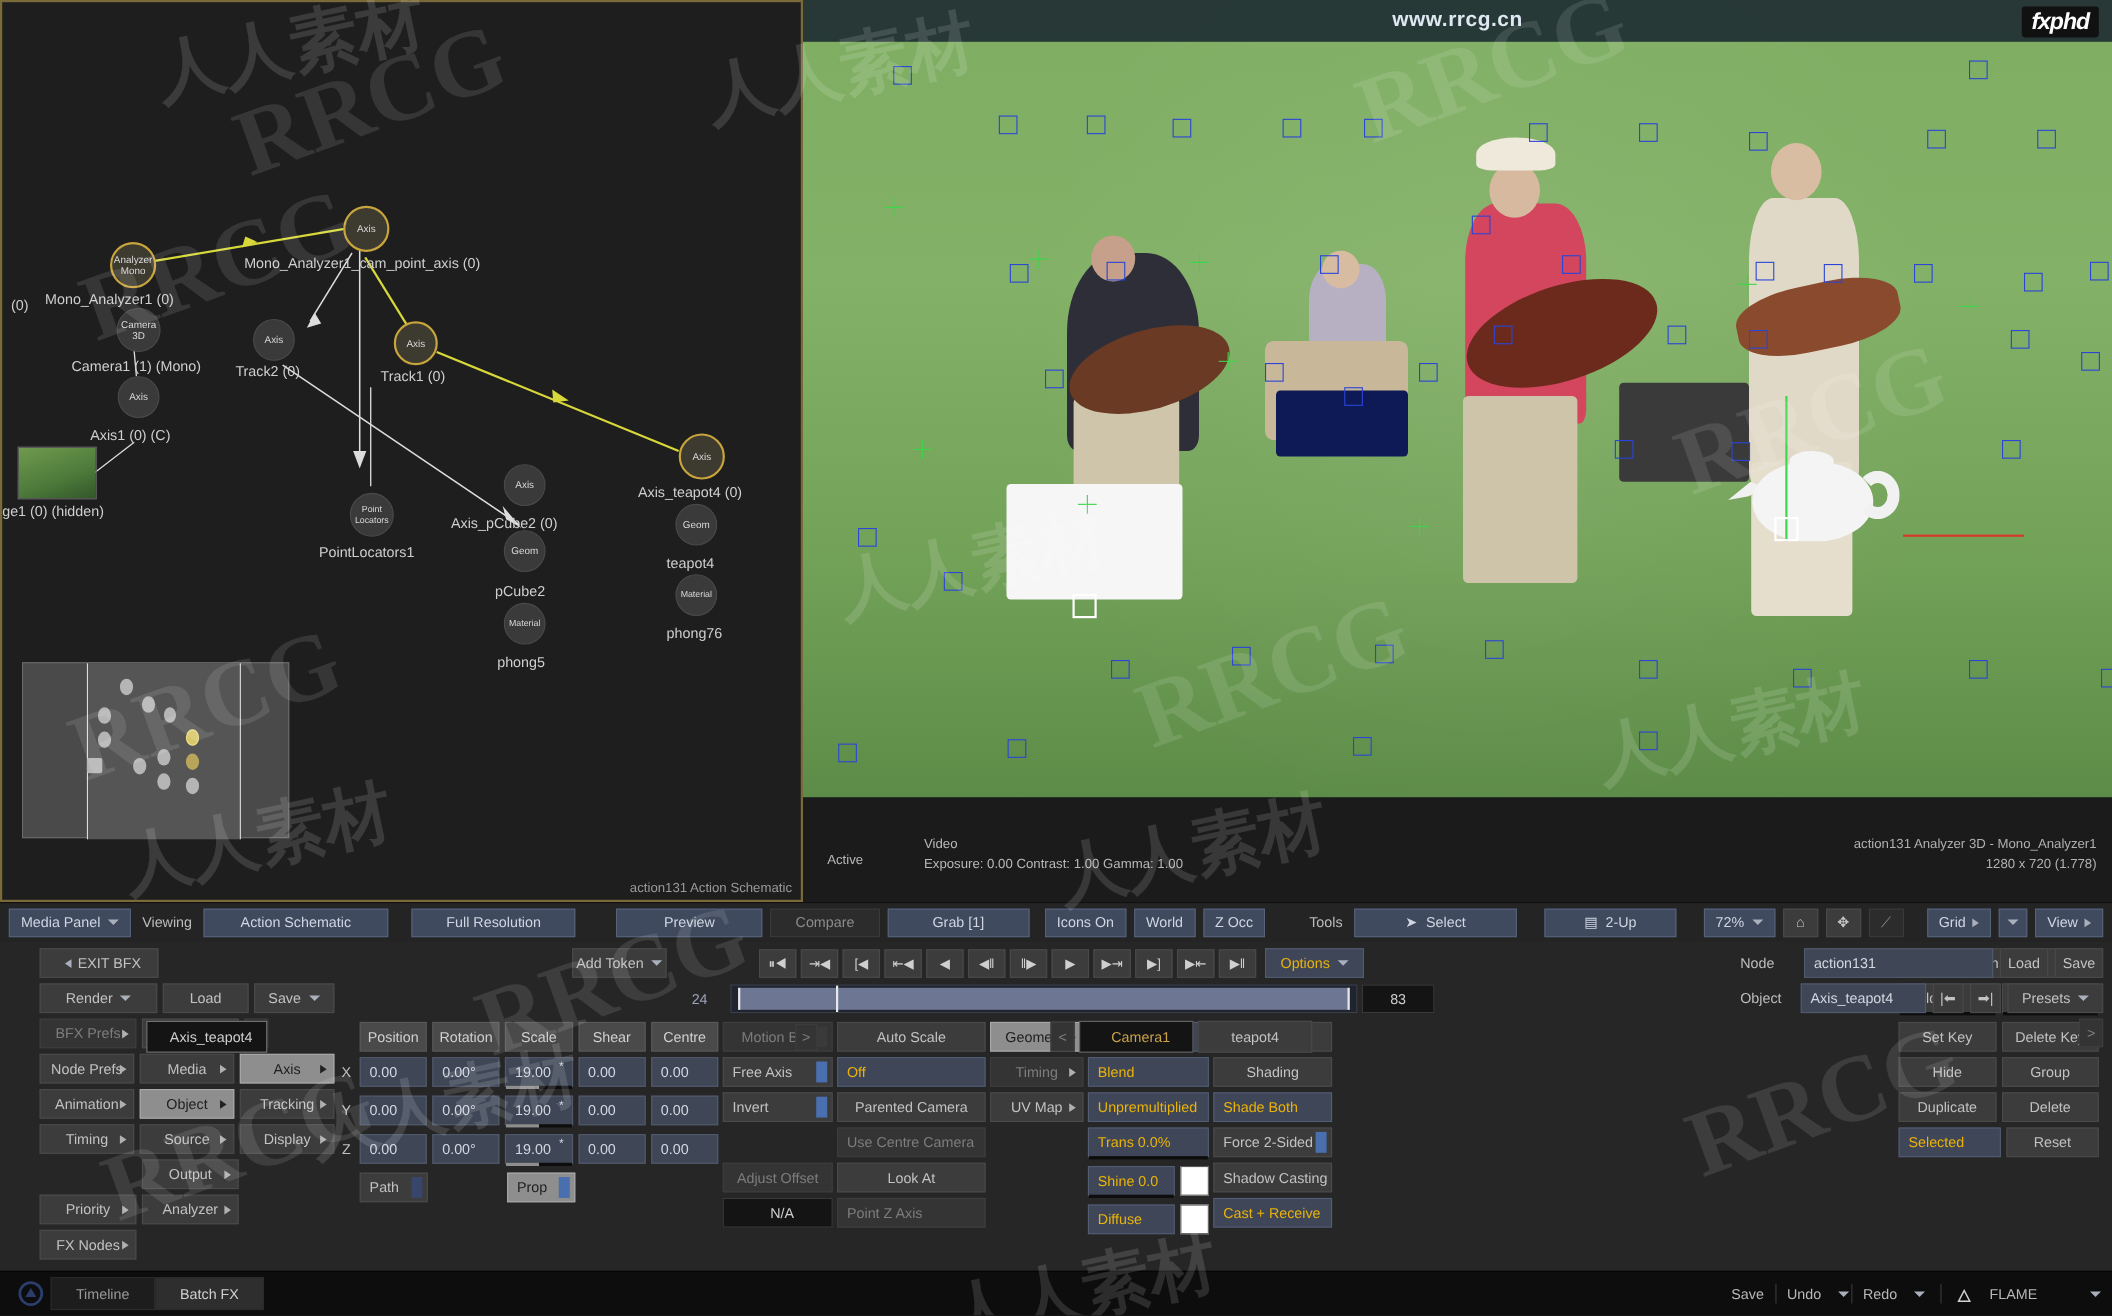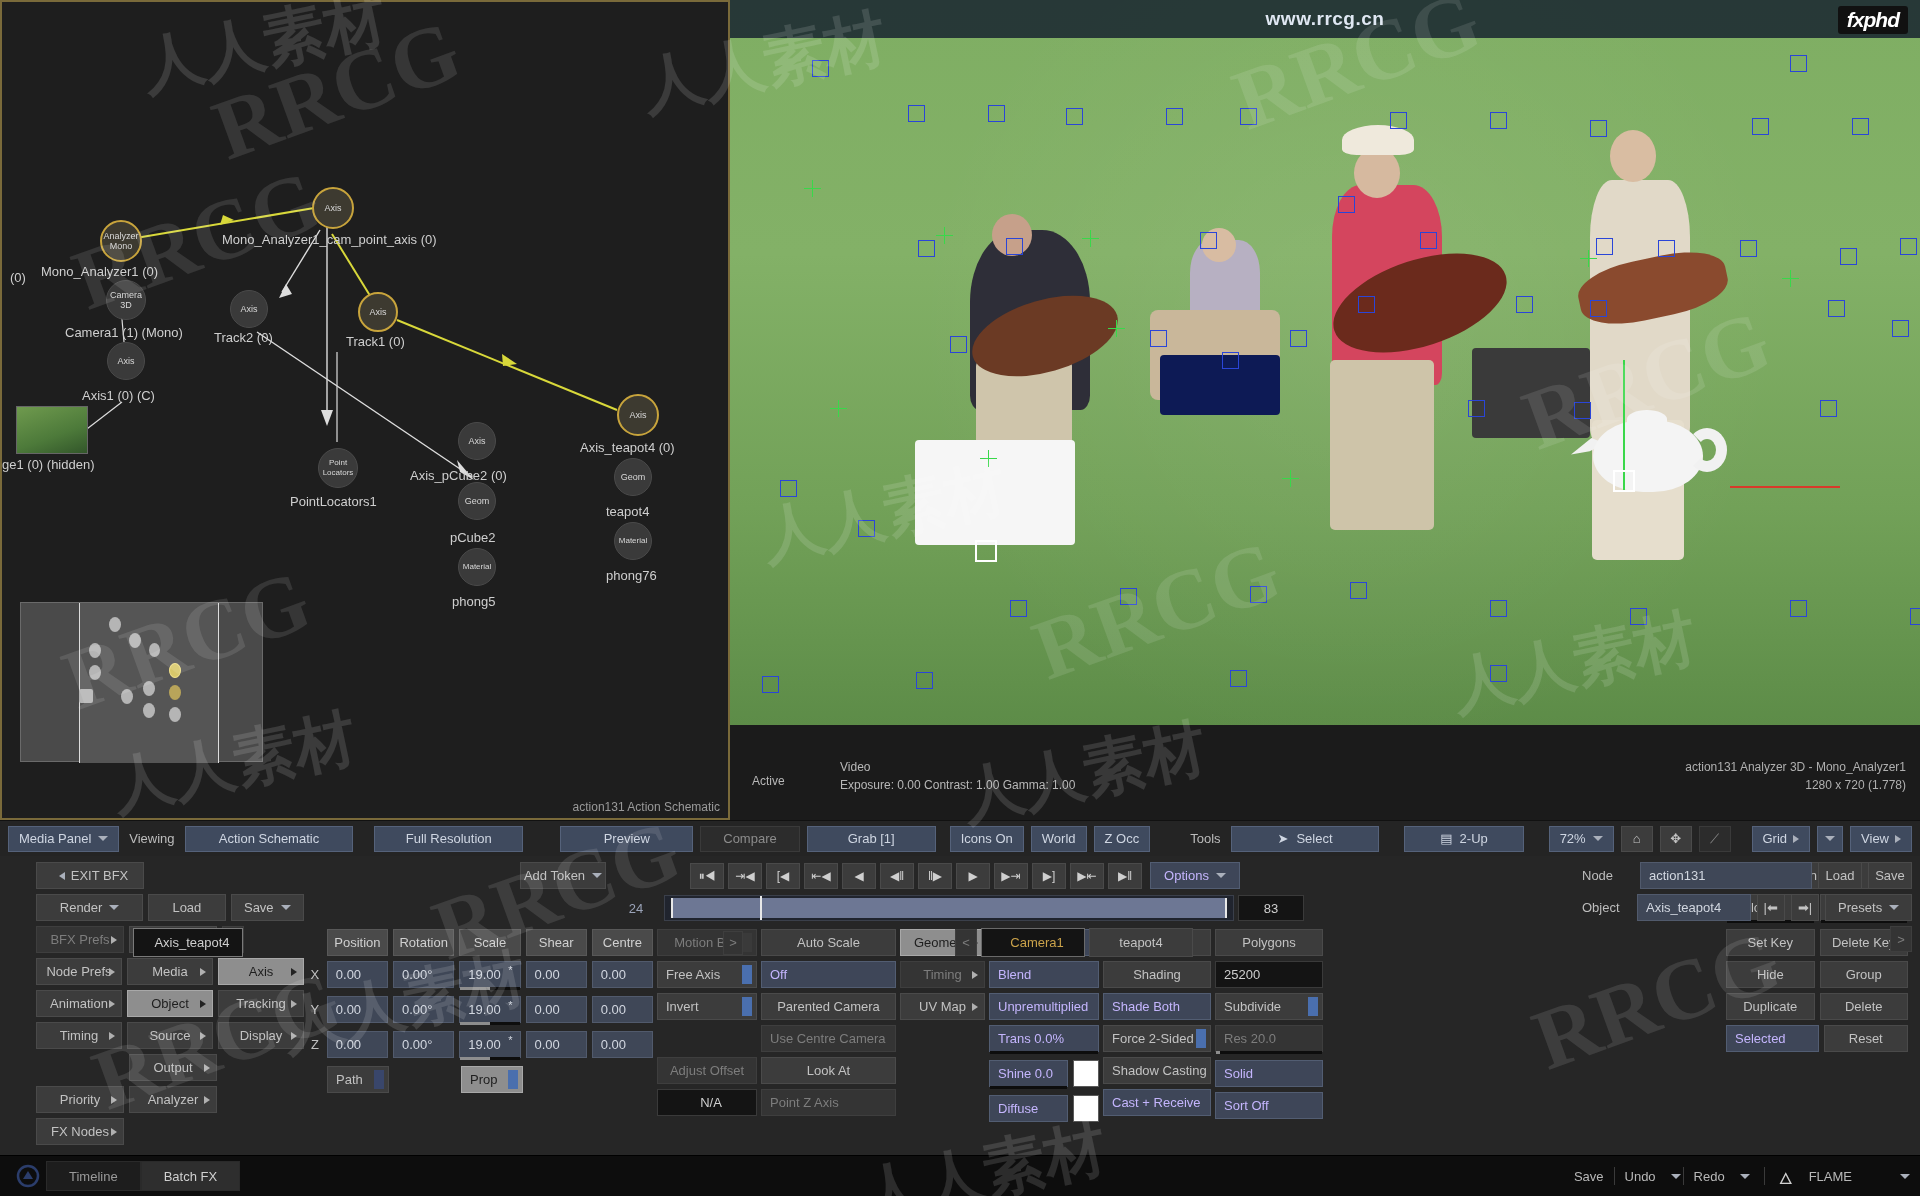--- a/index.html
+++ b/index.html
@@ -74,21 +74,21 @@
   .caret.l{border:0;width:0;height:0;border-top:4px solid transparent;border-bottom:4px solid transparent;border-right:6px solid #aab0bb;margin-right:6px;}
   .lbl{font-size:13px;color:#bcbcbc;padding:0 3px;}
   .spacer{flex:1;}
 
   
   .bottom{flex:1;background:#262626;display:flex;padding:6px 4px 0 4px;gap:4px;position:relative;}
   .col{display:flex;flex-direction:column;gap:5px;}
   .cell{height:27px;display:flex;align-items:center;justify-content:center;
         background:#3c3c3c;border:1px solid #4a4a4a;color:#c2c2c2;font-size:13px;white-space:nowrap;position:relative;}
   .cell.l{justify-content:flex-start;padding-left:8px;}
-  .cell.b{background:#3e4658;border-color:#525d72;color:#c4b5fd;}
+  .cell.b{background:#3e4658;border-color:#525d72;color:#eab308;}
   .cell.on{background:#8e8e8e;color:#1e1e1e;border-color:#a8a8a8;}
   .cell.dim{color:#7d7d7d;background:#343434;border-color:#3e3e3e;}
   .cell.hdr{background:#4a4a4a;border-color:#585858;color:#d0d0d0;}
   .cell.inp{background:#3f4757;border-color:#515a6c;color:#d2d7e0;justify-content:flex-start;padding-left:8px;}
   .cell.blk{background:#141414;border-color:#3a3a3a;color:#cfcfcf;justify-content:flex-start;padding-left:8px;}
   .arw{position:absolute;right:6px;width:0;height:0;border-top:4px solid transparent;border-bottom:4px solid transparent;border-left:6px solid #b0b0b0;}
   .sw{position:absolute;right:4px;top:3px;bottom:3px;width:12px;background:#4a6fae;}
   .underbar{position:absolute;left:0;right:0;bottom:-3px;height:3px;background:#0d0d0d;}
   .underbar i{position:absolute;left:0;top:0;bottom:0;background:#8e8e8e;display:block;}
   .axlbl{width:14px;display:flex;align-items:center;justify-content:center;color:#c0c0c0;font-size:13px;height:27px;}
@@ -598,36 +598,20 @@
       <div class="cell">Shading</div>
       <div class="cell l b">Shade Both</div>
       <div class="cell l">
           <span>Force 2-Sided</span>
           <i class="sw" style="width:10px"></i>
         </div>
       <div class="cell l">Shadow Casting</div>
       <div class="cell l b">Cast + Receive</div>
     </div>
 
-    <div class="col" style="width:108px;padding-top:67px;">
-      <div class="cell">Polygons</div>
-      <div class="cell blk">25200</div>
-      <div class="cell l">
-          <span>Subdivide</span>
-          <i class="sw" style="width:10px"></i>
-        </div>
-      <div class="cell l dim" style="margin-bottom:3px">
-          <span>Res 20.0</span>
-          <i class="underbar">
-            <i style="width:4%"></i>
-          </i>
-        </div>
-      <div class="cell l b">Solid</div>
-      <div class="cell l b">Sort Off</div>
-    </div>
 
     <div class="spacer"></div>
 
     <div class="col" style="width:190px;padding-right:8px;">
       <div class="cell">Action Menu</div>
       <div style="display:flex;gap:5px;margin-bottom:3px;">
         <div class="cell l" style="flex:1">
             <span>Solo</span>
             <i class="sw" style="width:10px"></i>
             <i class="underbar">

